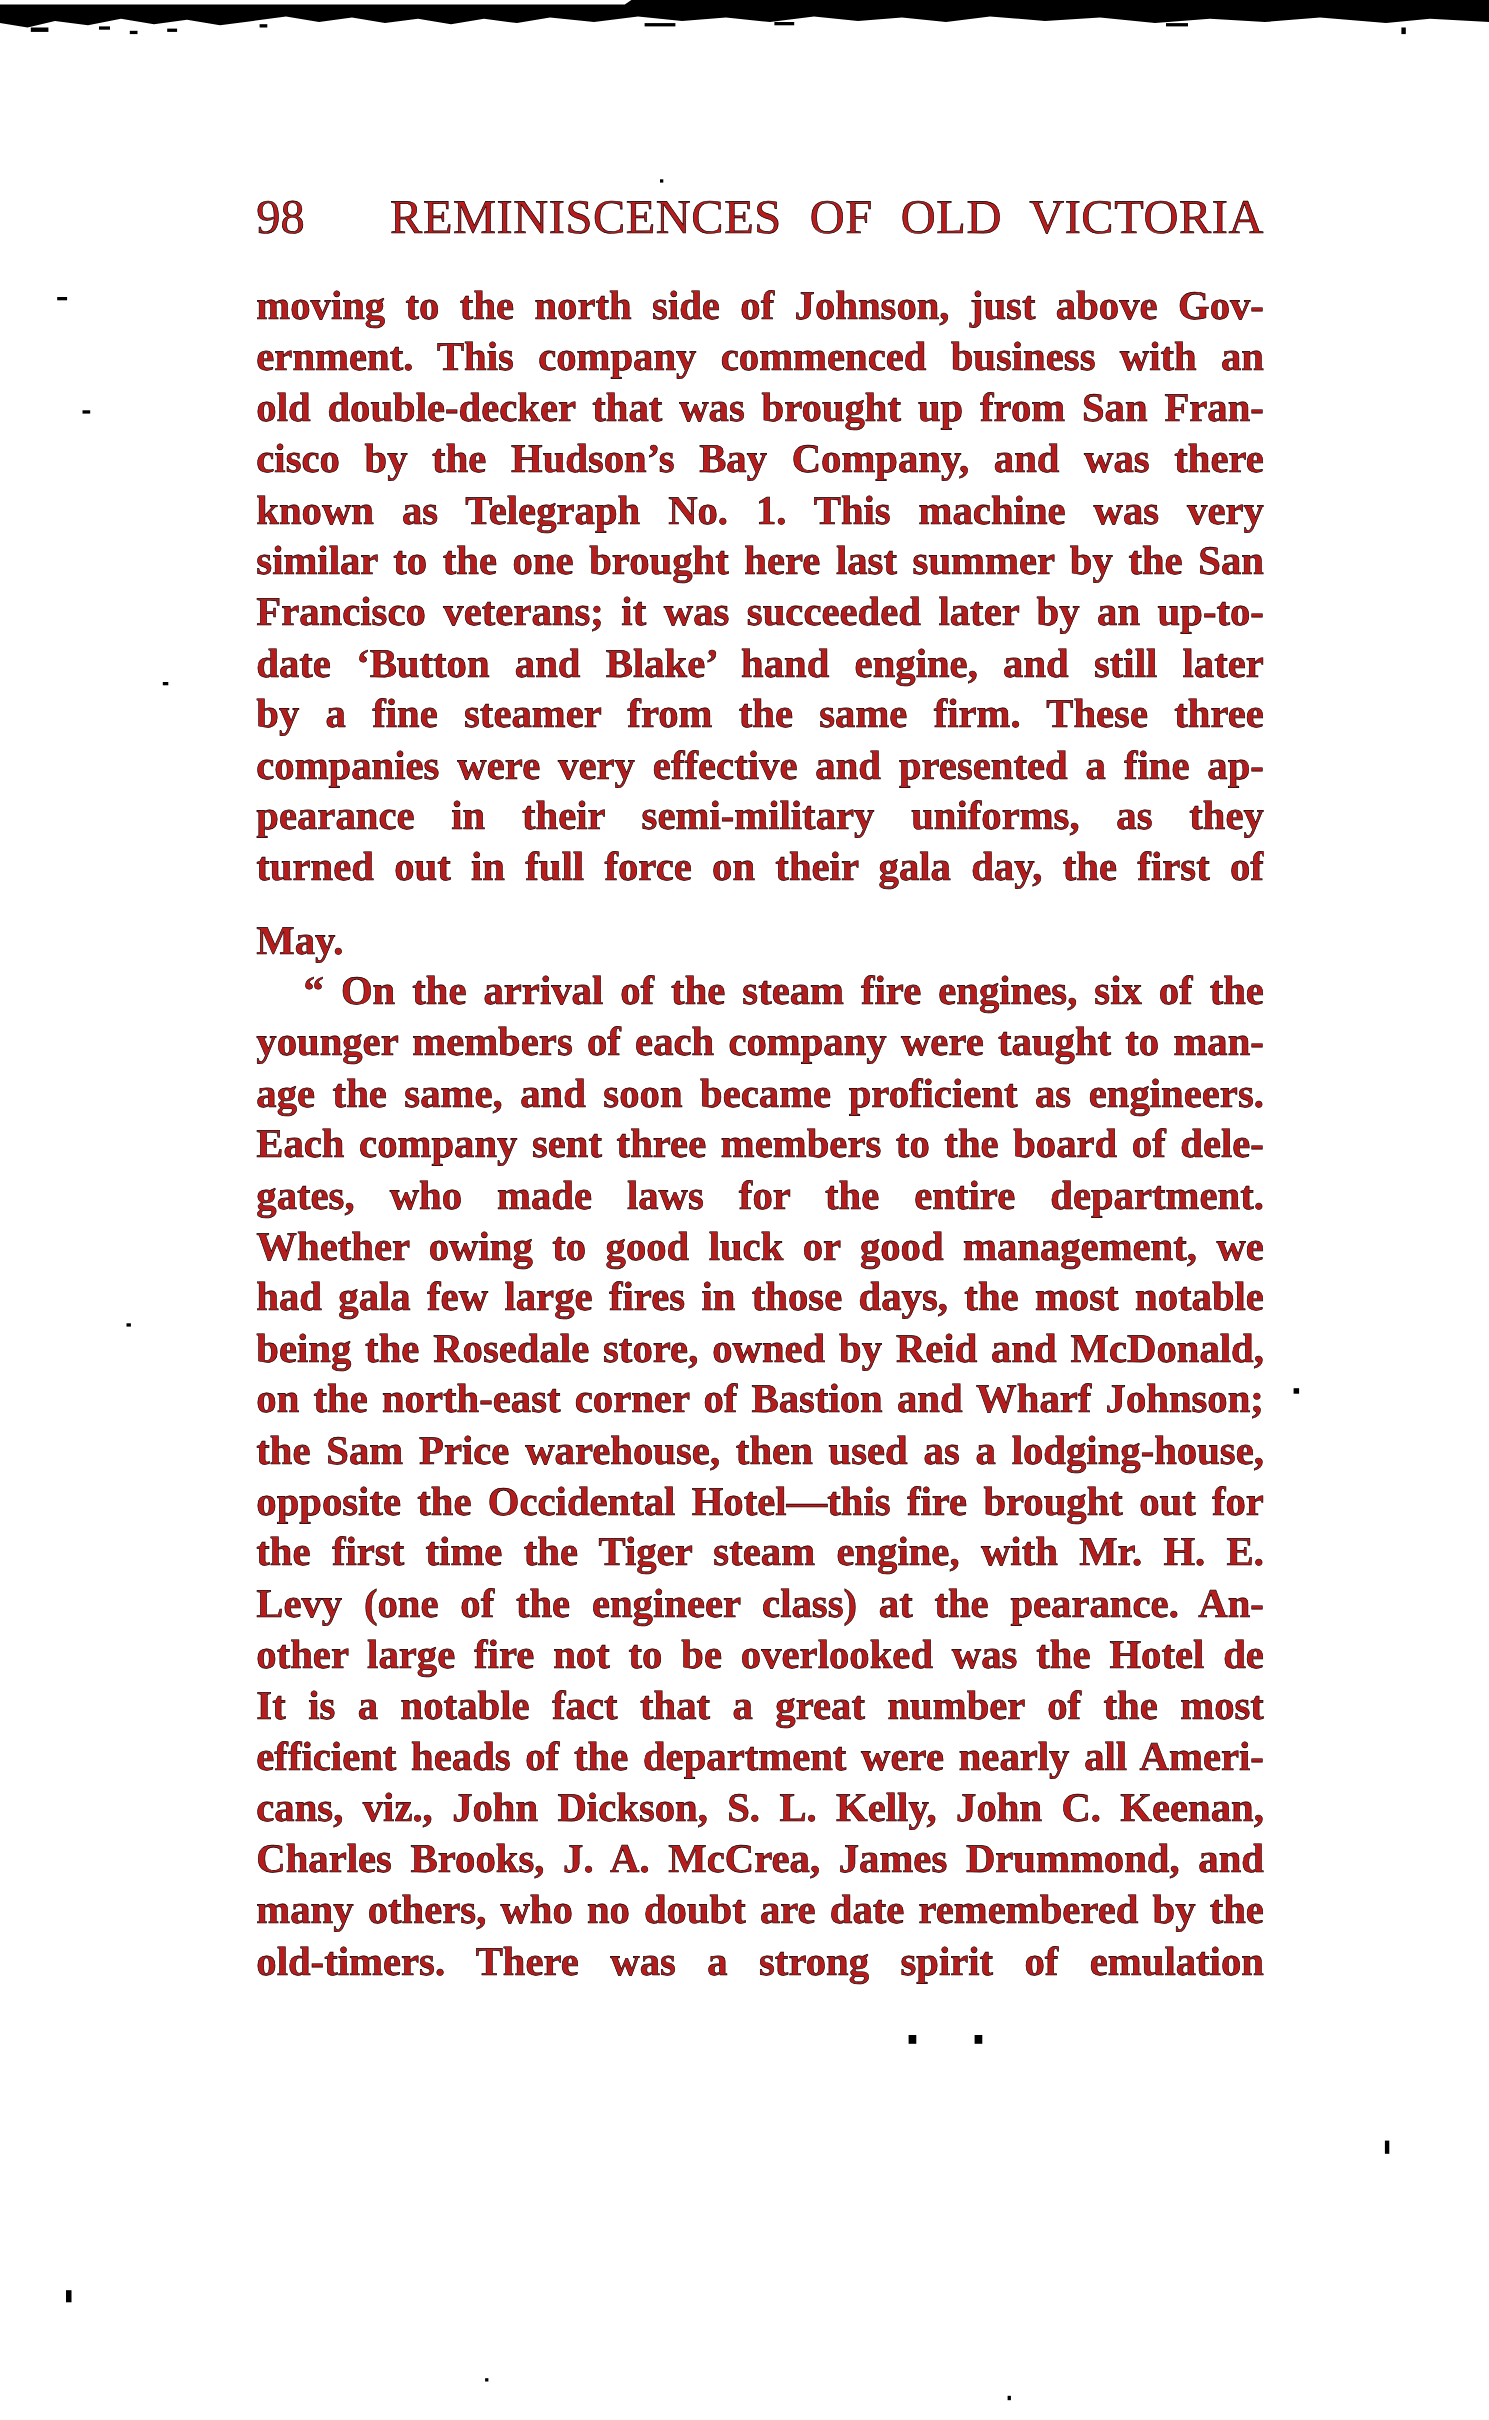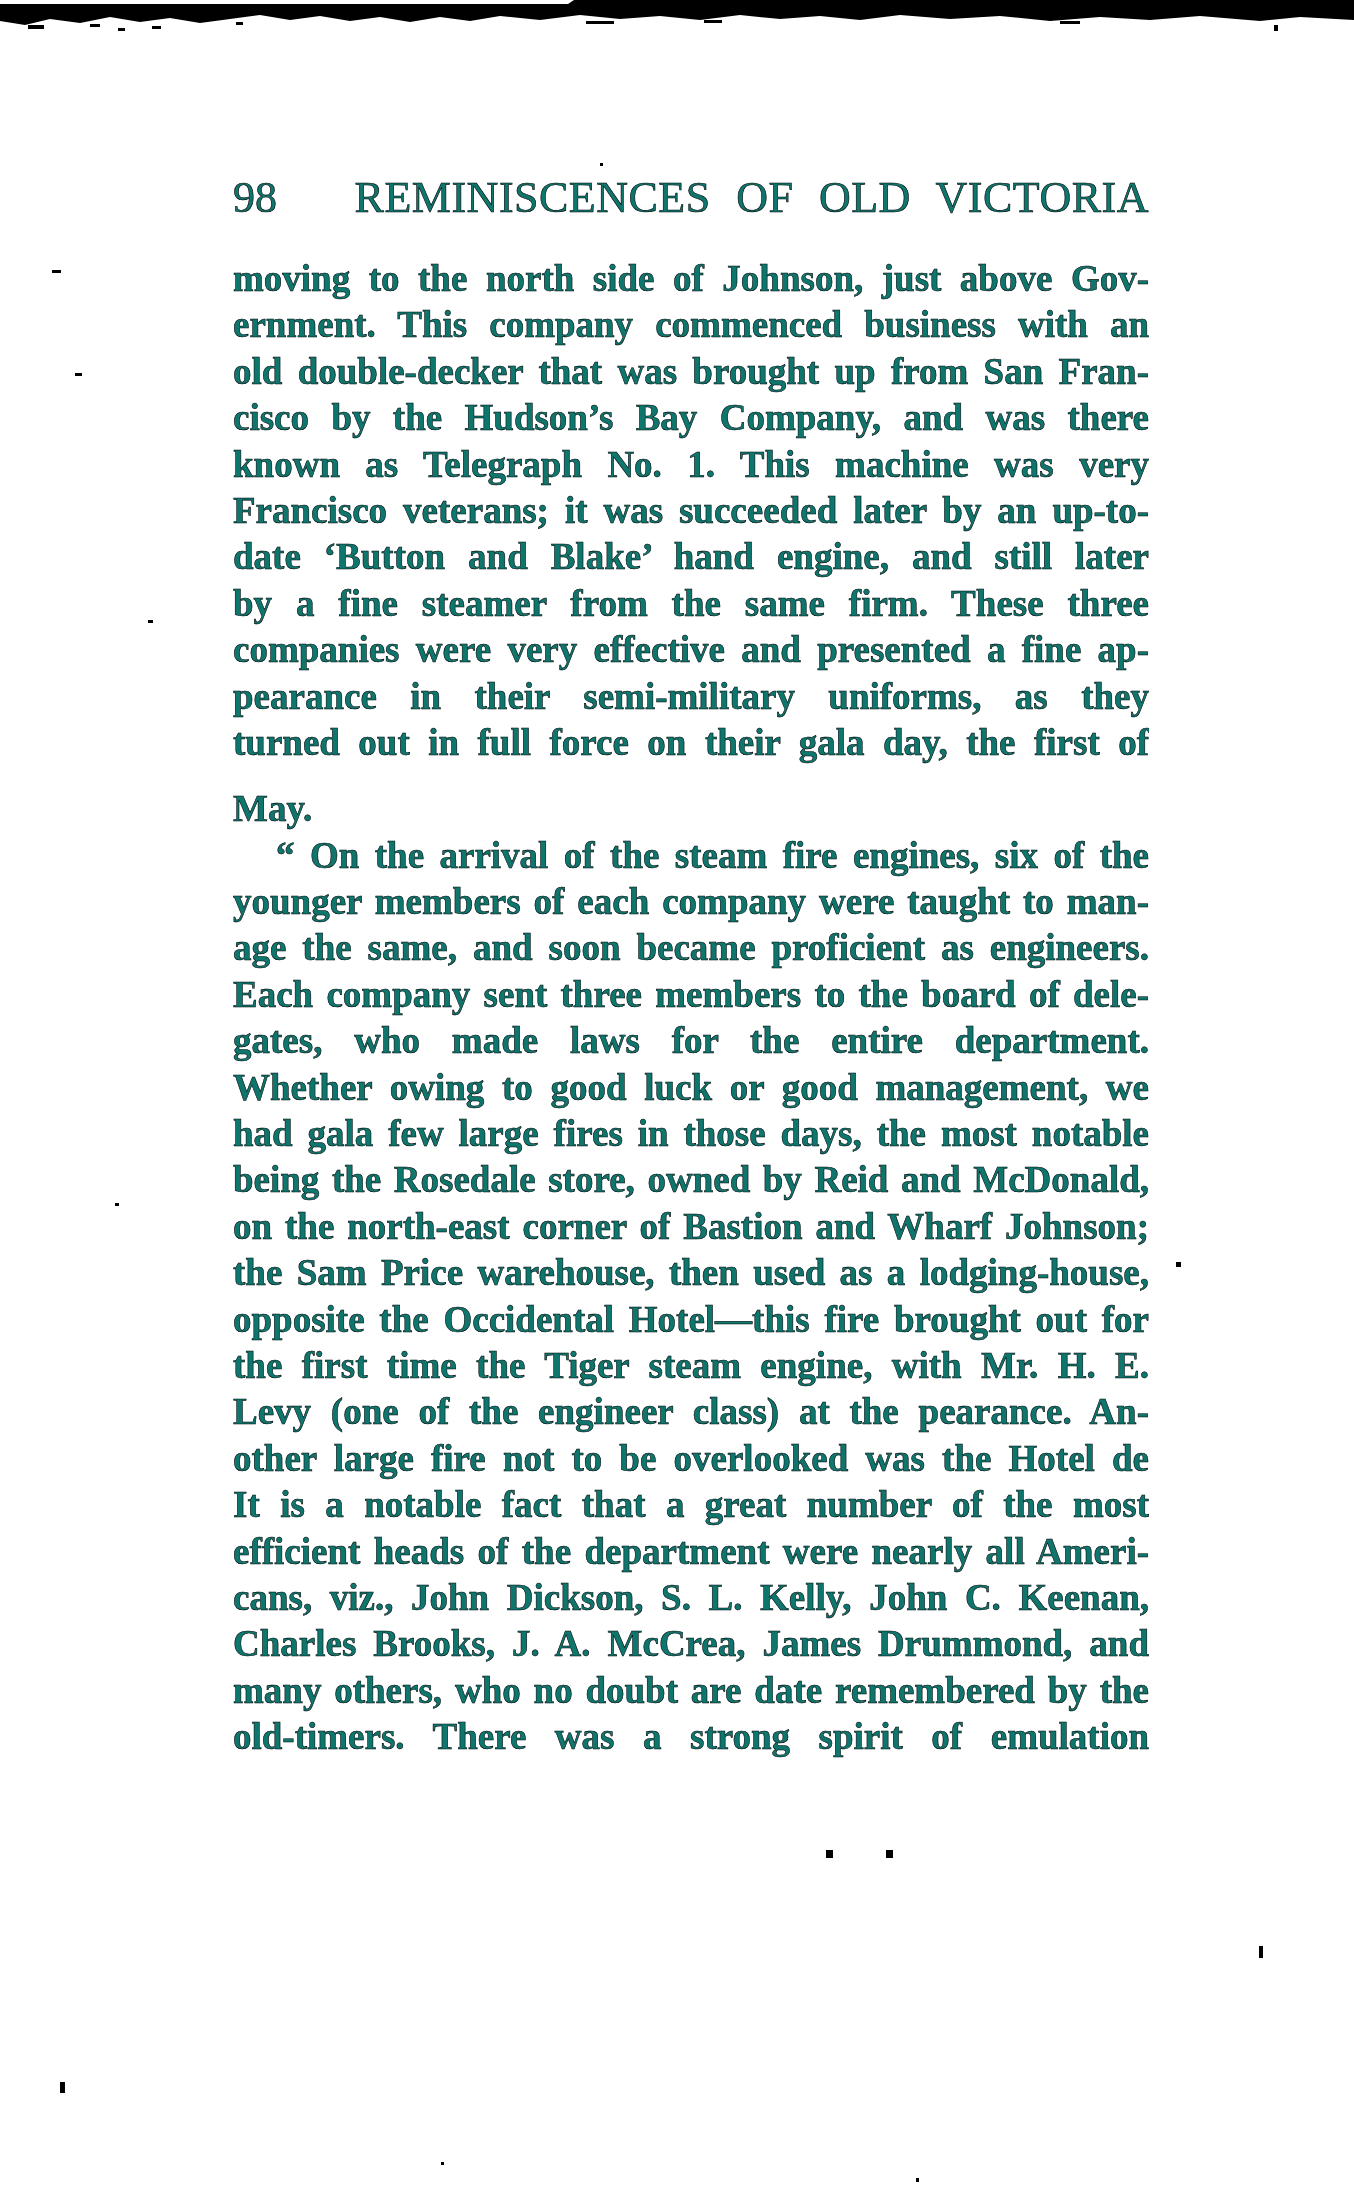--- a/index.html
+++ b/index.html
@@ -5,21 +5,21 @@
   html, body {
     margin: 0;
     padding: 0;
     background: #ffffff;
   }
   .page {
     position: relative;
     width: 1354px;
     height: 2200px;
     background: #ffffff;
-    color: #0f766e;
+    color: #b91c1c;
     font-family: "Liberation Serif", "DejaVu Serif", serif;
     overflow: hidden;
   }
   .top-band {
     position: absolute;
     top: 0;
     left: 0;
     width: 1354px;
     height: 36px;
     display: block;
@@ -97,20 +97,21 @@
     <span>98</span>
     <span class="title">REMINISCENCES OF OLD VICTORIA</span>
   </div>
 
   <div class="text-block">
       <div class="line">moving to the north side of Johnson, just above Gov-</div>
       <div class="line">ernment. This company commenced business with an</div>
       <div class="line">old double-decker that was brought up from San Fran-</div>
       <div class="line">cisco by the Hudson’s Bay Company, and was there</div>
       <div class="line">known as Telegraph No. 1. This machine was very</div>
+      <div class="line">similar to the one brought here last summer by the San</div>
       <div class="line">Francisco veterans; it was succeeded later by an up-to-</div>
       <div class="line">date ‘Button and Blake’ hand engine, and still later</div>
       <div class="line">by a fine steamer from the same firm. These three</div>
       <div class="line">companies were very effective and presented a fine ap-</div>
       <div class="line">pearance in their semi-military uniforms, as they</div>
       <div class="line">turned out in full force on their gala day, the first of</div>
       <div class="line end">May.</div>
       <div class="line indent">“ On the arrival of the steam fire engines, six of the</div>
       <div class="line">younger members of each company were taught to man-</div>
       <div class="line">age the same, and soon became proficient as engineers.</div>

